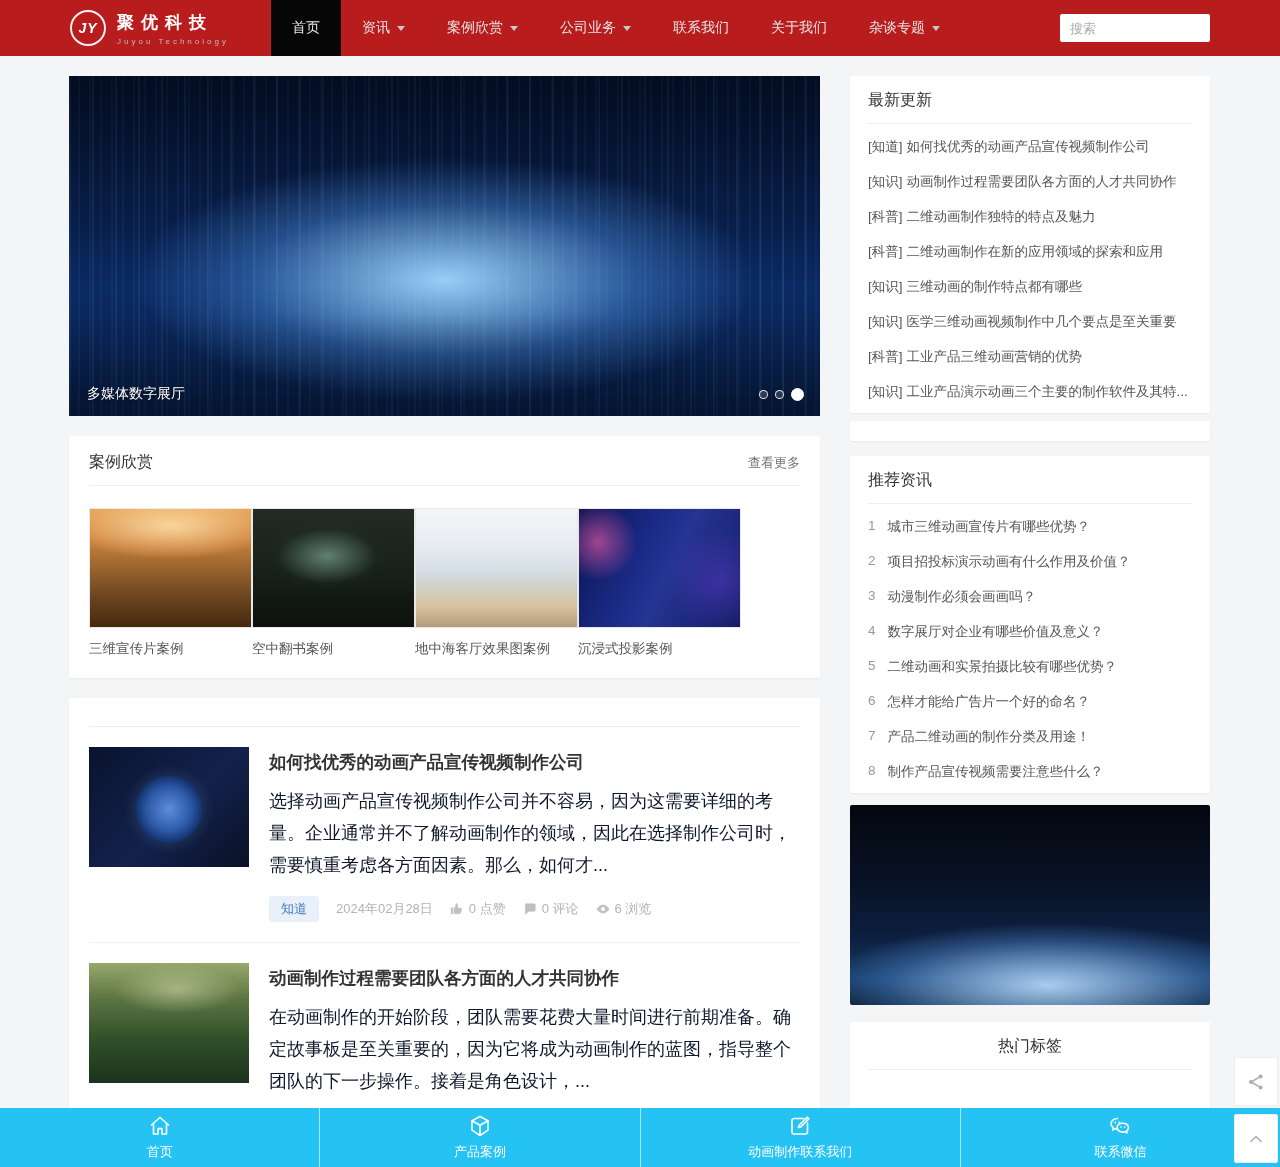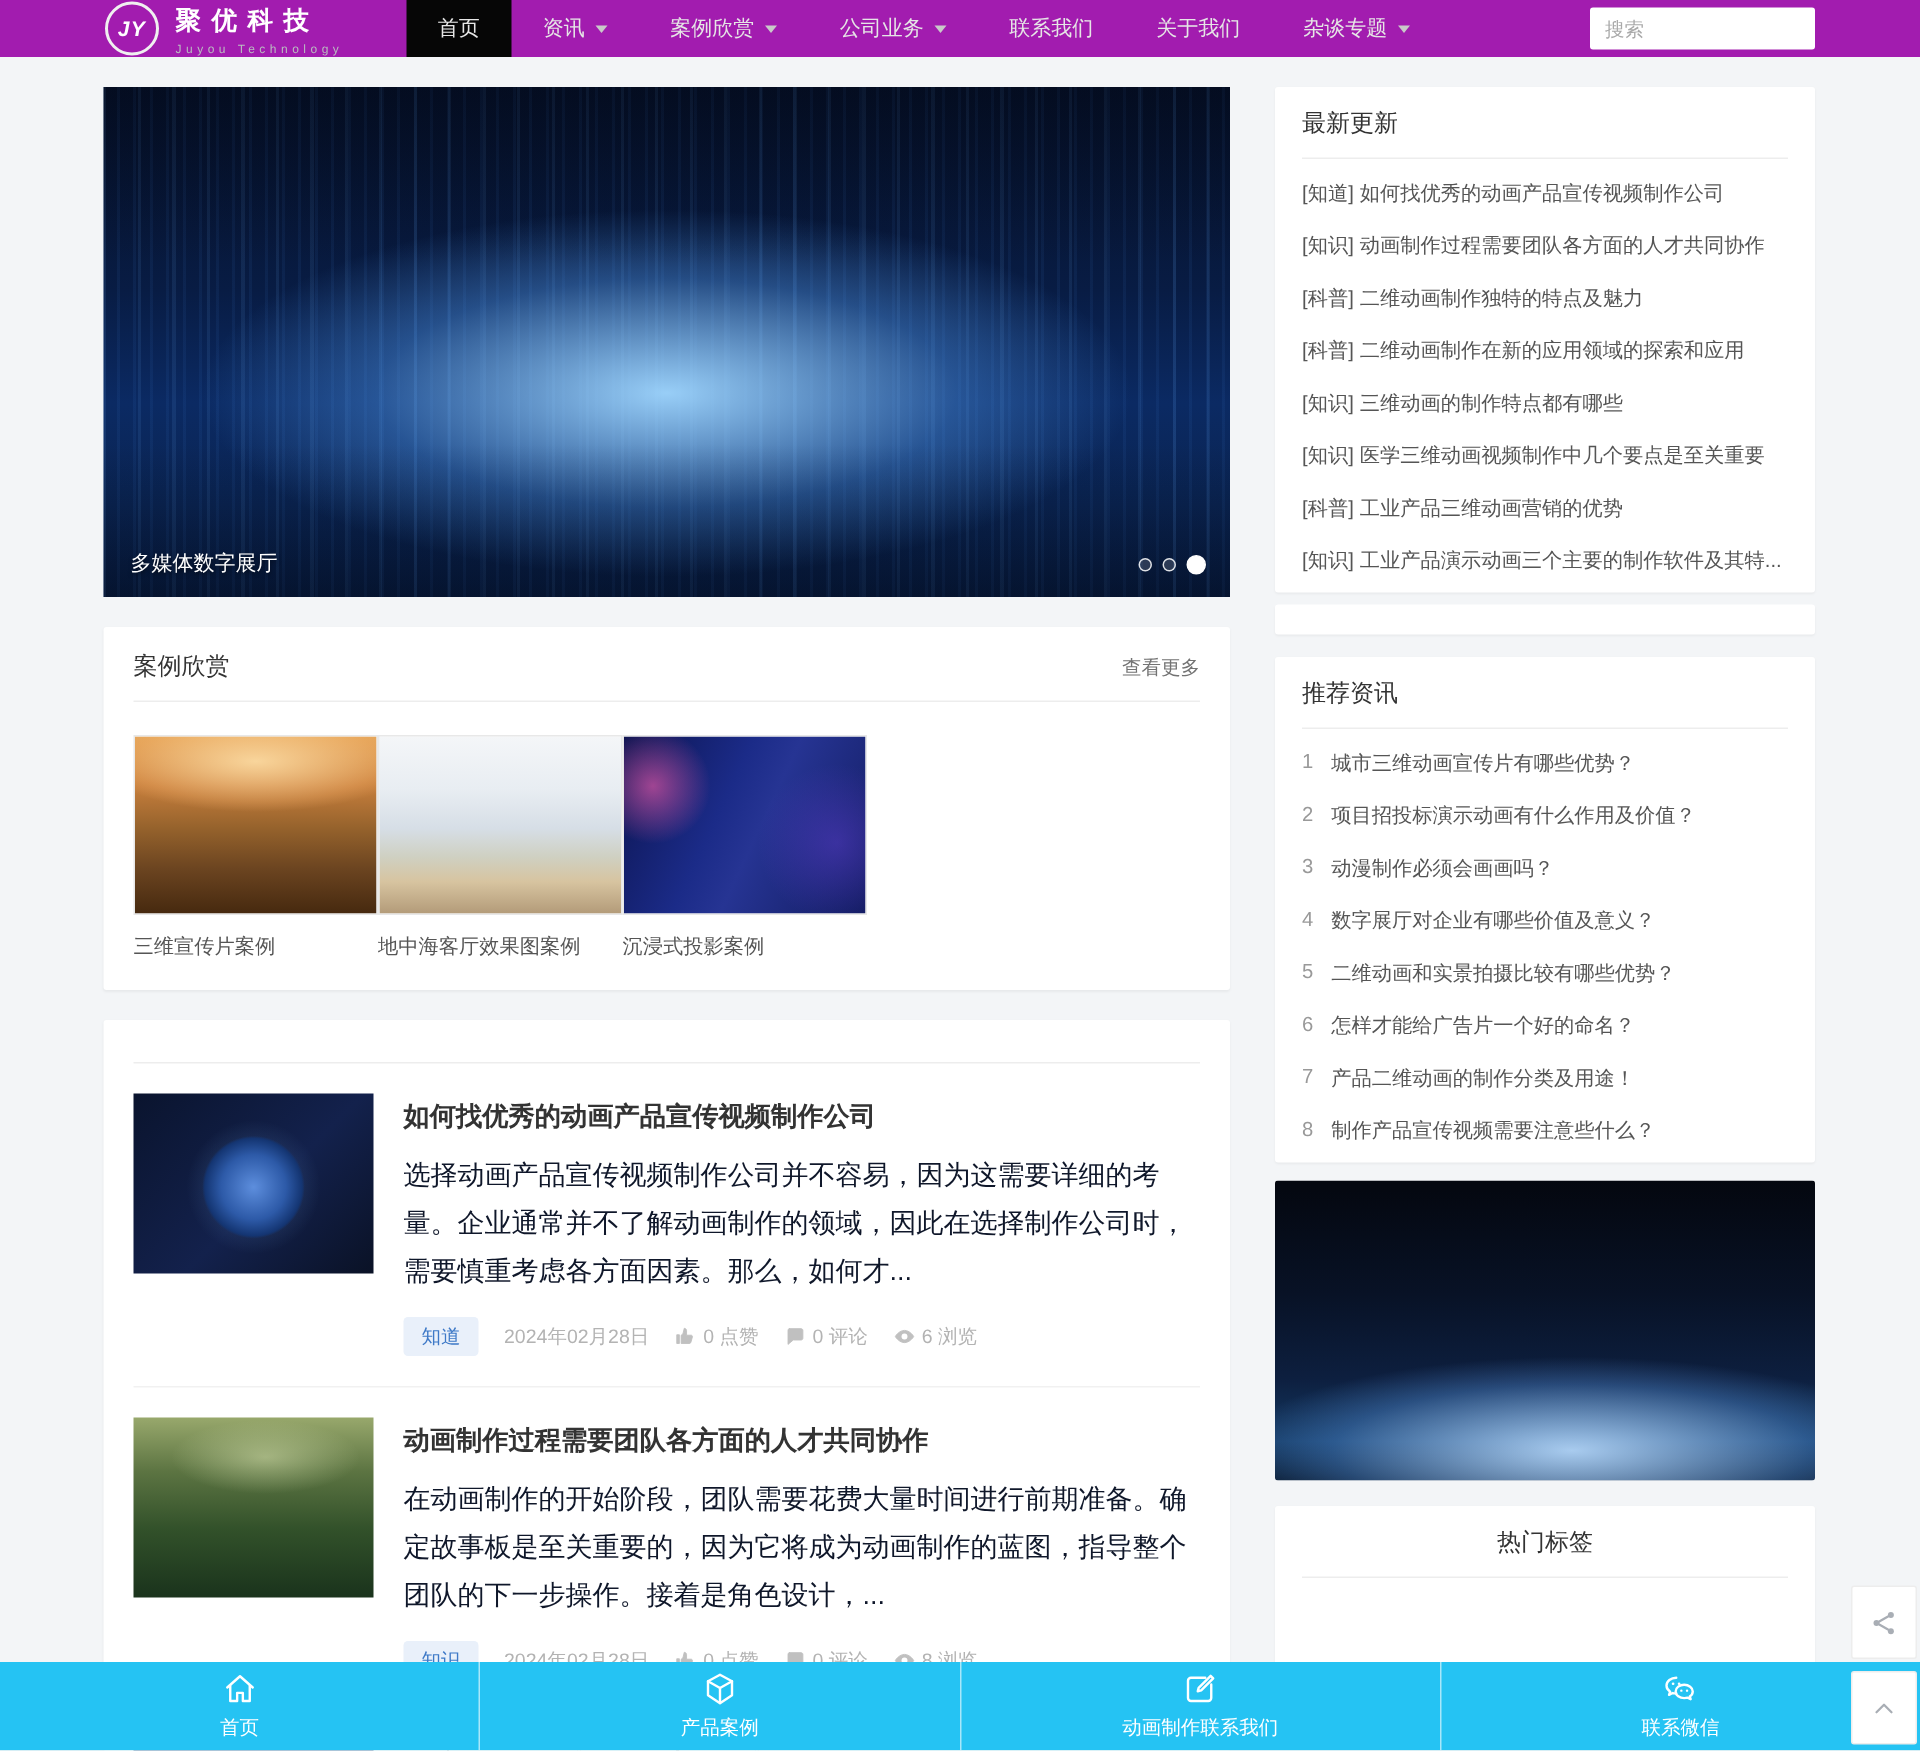--- a/index.html
+++ b/index.html
@@ -1,21 +1,21 @@
 <!DOCTYPE html>
 <html><head>
 <meta charset="utf-8">
 <style>
   * { margin:0; padding:0; box-sizing:border-box; }
   html,body { width:1280px; }
   body { font-family:"Liberation Sans","DejaVu Sans",sans-serif; background:#eef1f4; }
   .page { position:relative; width:1280px; height:1167px; background:#f3f5f7; overflow:hidden; }
 
   
-  .topnav { height:38px; background:#a21caf; display:flex; align-items:stretch; padding-left:70px; }
+  .topnav { height:56px; background:#b91c1c; display:flex; align-items:stretch; padding-left:70px; }
   .logo { display:flex; align-items:center; gap:11px; margin-right:42px; }
   .logo-mark { width:36px; height:36px; border:2px solid #f0f0f0; border-radius:50%; color:#fff;
     display:flex; align-items:center; justify-content:center; font-weight:bold; font-size:14px;
     font-style:italic; letter-spacing:1px; }
   .logo-text .cn { color:#fff; font-size:17px; letter-spacing:7px; font-weight:bold; white-space:nowrap; }
   .logo-text .en { color:#b9bcc0; font-size:8px; letter-spacing:3px; margin-top:3px; white-space:nowrap; }
   .nav-items { display:flex; align-items:stretch; }
   .nav-item { display:flex; align-items:center; padding:0 21px; color:#e6e6e6; font-size:14px; cursor:pointer; white-space:nowrap; }
   .nav-item.active { background:#060606; }
   .caret { display:inline-block; width:0; height:0; border-left:4px solid transparent;
@@ -191,20 +191,24 @@
           <div class="panel-title">案例欣赏</div>
           <div class="more-link">查看更多</div>
         </div>
         <div class="panel-divider"></div>
         <div class="cards">
           <div class="card">
             <div class="card-img img-palace"></div>
             <div class="card-caption">三维宣传片案例</div>
           </div>
           <div class="card">
+            <div class="card-img img-dark-room"></div>
+            <div class="card-caption">空中翻书案例</div>
+          </div>
+          <div class="card">
             <div class="card-img img-livingroom"></div>
             <div class="card-caption">地中海客厅效果图案例</div>
           </div>
           <div class="card">
             <div class="card-img img-projection"></div>
             <div class="card-caption">沉浸式投影案例</div>
           </div>
         </div>
       </section>
 

